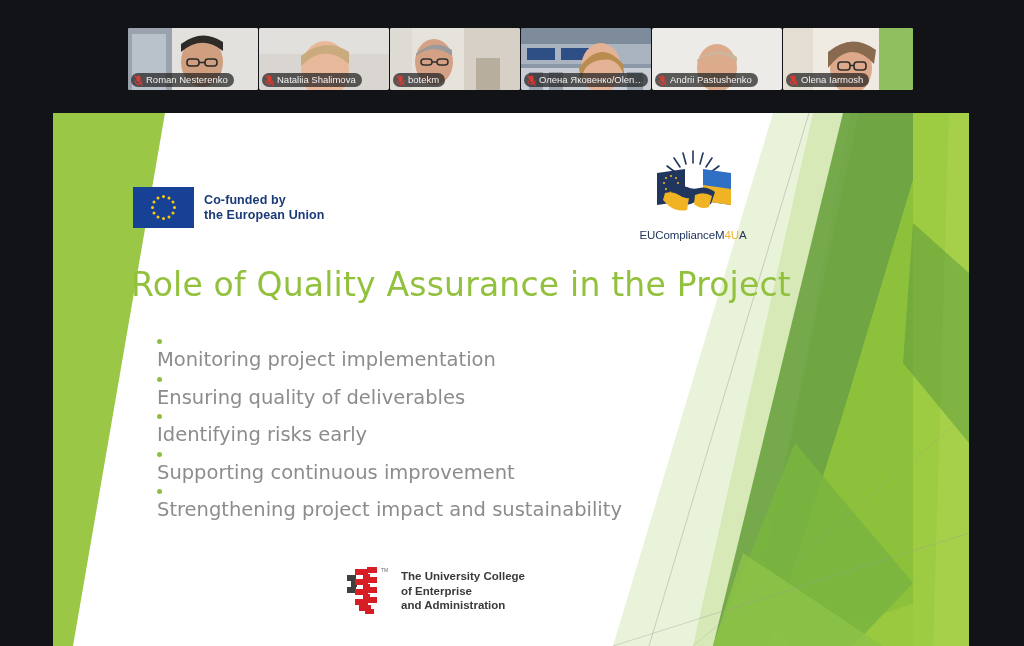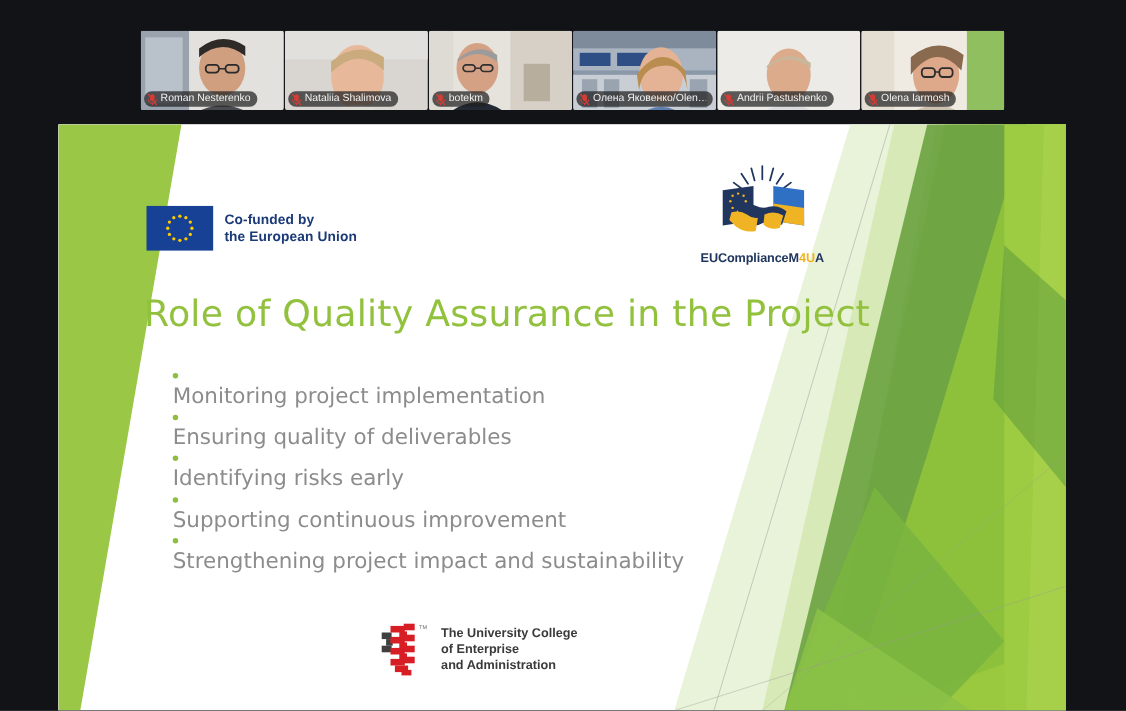--- a/index.html
+++ b/index.html
@@ -12,21 +12,21 @@
   #screen { position: relative; width: 1024px; height: 646px; background: #121317; }
 
   
   #filmstrip {
     position: absolute; left: 128px; top: 28px;
     display: flex; flex-direction: row;
     z-index: 20;
   }
   .tile {
     position: relative;
-    width: 130px; height: 72px;
+    width: 130px; height: 62px;
     overflow: hidden;
     background: #3a3a3a;
     border-radius: 2px;
     flex: 0 0 auto;
   }
   .tile + .tile { margin-left: 1px; }
   .tile-video { position: absolute; inset: 0; }
   .badge {
     position: absolute; left: 3px; bottom: 3px;
     max-width: 124px;
@@ -57,21 +57,21 @@
   .slide-content { position: absolute; inset: 0; z-index: 3; }
 
   
   .eu-logo { position: absolute; left: 80px; top: 74px; display: flex; align-items: center; gap: 10px; }
   .eu-flag { width: 61px; height: 41px; display: block; }
   .eu-text { font-size: 12.5px; font-weight: bold; color: #1b3a78; line-height: 15px; letter-spacing: .1px; }
 
   
   .proj-logo { position: absolute; left: 560px; top: 36px; width: 160px; text-align: center; }
   .proj-mark { width: 100px; height: 78px; display: block; margin: 0 auto; }
-  .proj-name { font-size: 11.5px; font-weight: bold; color: #21365f; letter-spacing: -.1px; margin-top: 2px; }
+  .proj-name { font-size: 11.5px; font-weight: normal; color: #21365f; letter-spacing: -.1px; margin-top: 2px; }
   .proj-name .hl { color: #f0b323; }
 
   
   .slide-title {
     position: absolute; left: 78px; top: 152px;
     font-size: 33px; color: #92c13e; font-weight: normal;
     letter-spacing: .2px; white-space: nowrap;
     font-family: "DejaVu Sans", sans-serif;
   }
 

